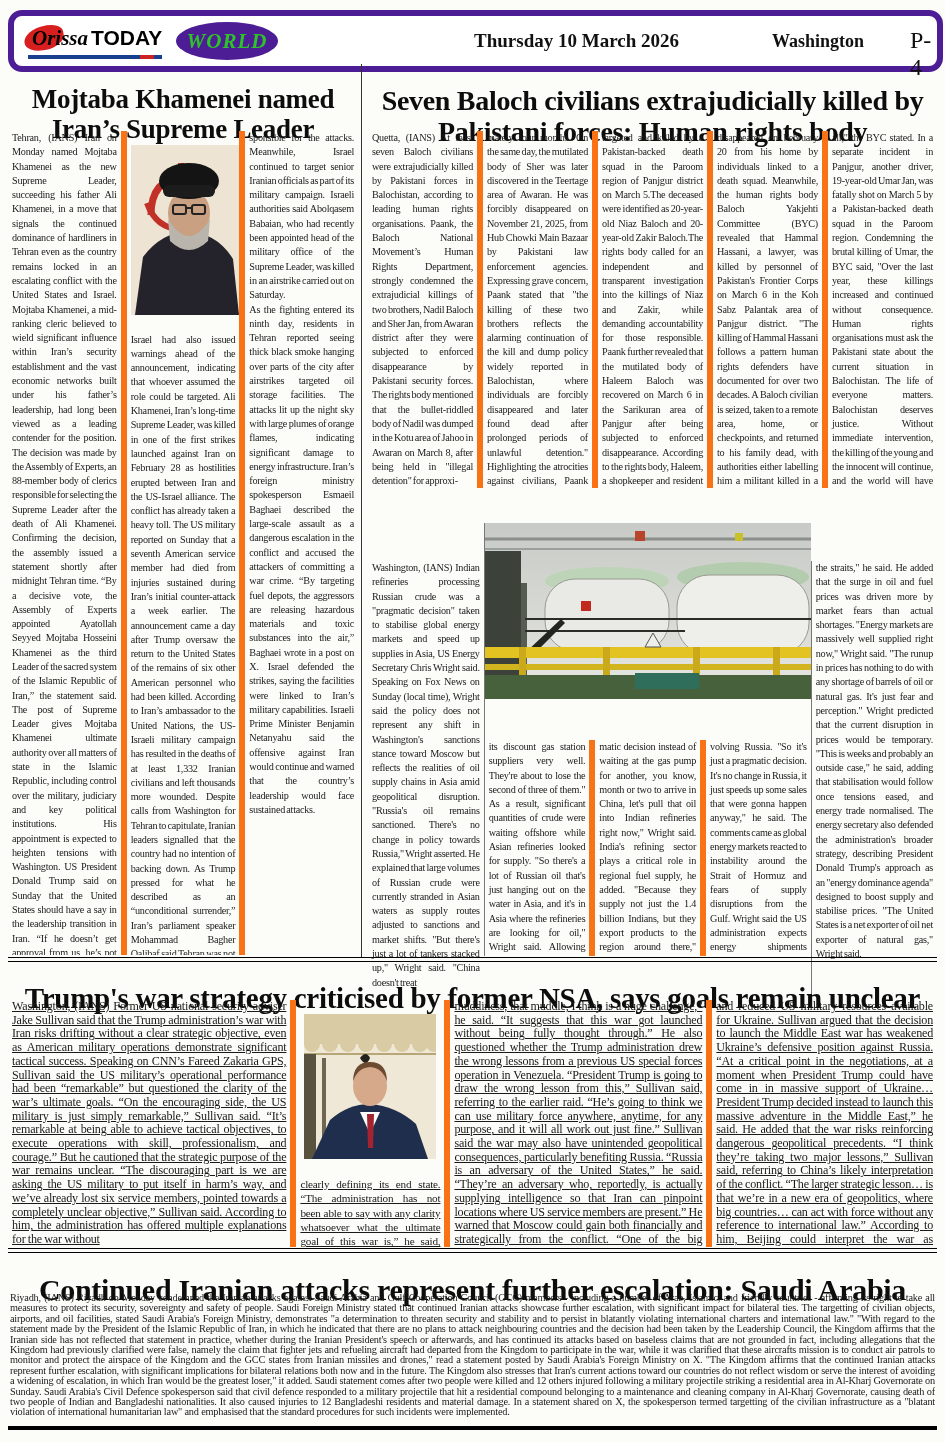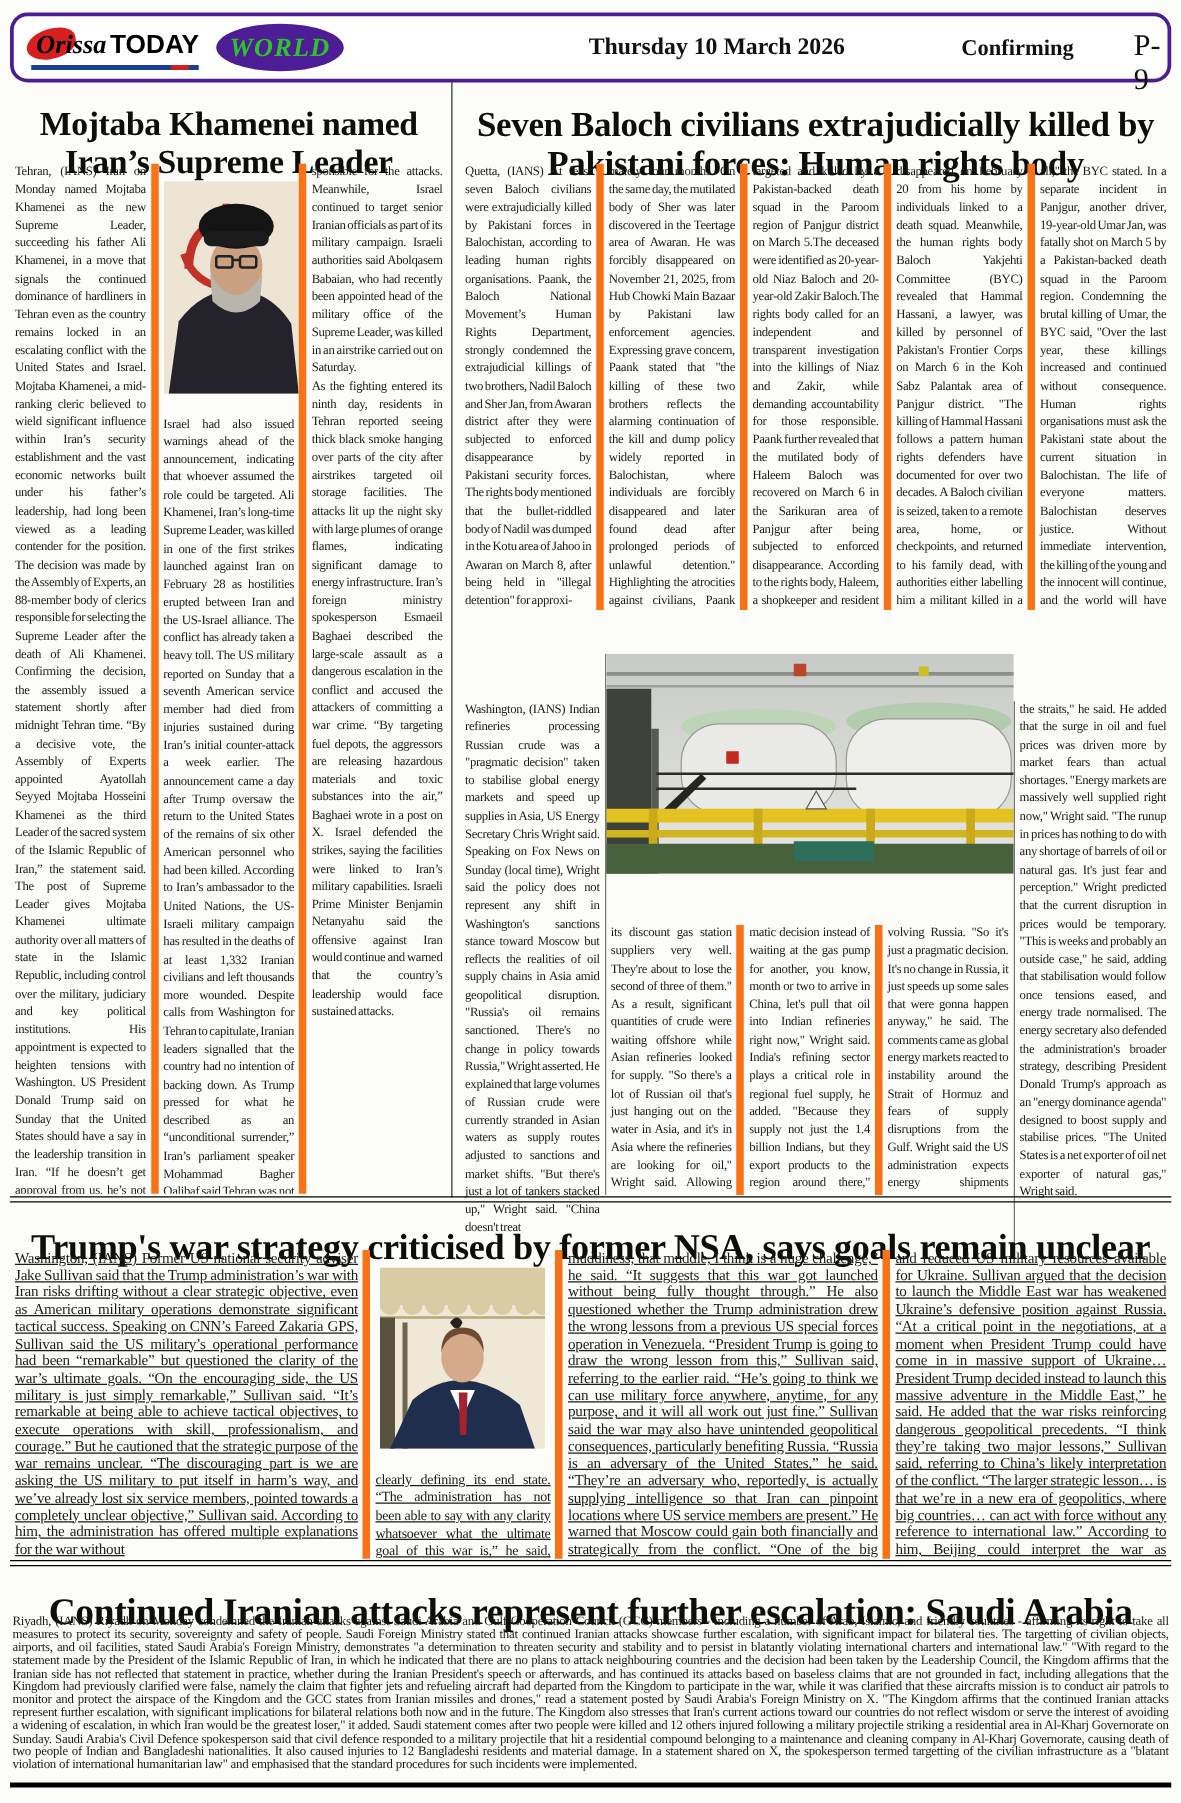--- a/index.html
+++ b/index.html
@@ -1,19 +1,19 @@
 <!DOCTYPE html>
 <html><head>
 <meta charset="utf-8">
 <style>
   html,body{margin:0;padding:0;}
   .page{position:relative;width:945px;height:1442px;background:#fcfcf9;font-family:"Liberation Serif",serif;color:#111;overflow:hidden;}
 
   
-  .header-box{position:absolute;left:8px;top:10px;width:923px;height:50px;border:3px solid #4c1d95;border-radius:14px;background:#fff;text-decoration:underline;}
+  .header-box{position:absolute;left:8px;top:10px;width:923px;height:50px;border:6px solid #4c1d95;border-radius:14px;background:#fff;text-decoration:underline;}
   .brand{position:absolute;left:18px;top:10px;white-space:nowrap;}
   .brand-brush{position:absolute;left:-8px;top:0px;width:40px;height:24px;background:#d81f1f;border-radius:60% 40% 55% 45%;transform:rotate(-10deg);}
   .brand-orissa{position:relative;font:italic 700 21px "Liberation Serif",serif;color:#000;}
   .brand-today{position:relative;font:700 21px "Liberation Sans",sans-serif;color:#000;margin-left:3px;}
   .brand-bar{position:absolute;left:14px;top:39px;width:134px;height:4px;background:#1b3f8f;}
   .brand-bar i{position:absolute;right:8px;top:0;width:14px;height:4px;background:#c22;}
   .world-badge{position:absolute;left:162px;top:6px;width:102px;height:38px;background:#4c1d95;border-radius:50%;display:flex;align-items:center;justify-content:center;}
   .world-badge span{font:italic 800 21px "Liberation Serif",serif;color:#2fc32a;letter-spacing:1px;}
   .header-date{position:absolute;left:460px;top:14px;font:700 19px "Liberation Serif",serif;}
   .header-city{position:absolute;left:758px;top:15px;font:700 18px "Liberation Serif",serif;}
@@ -72,22 +72,22 @@
       <span class="brand-brush"></span>
       <span class="brand-orissa">Orissa</span><span class="brand-today">TODAY</span>
     </div>
     <div class="brand-bar">
         <i></i>
       </div>
     <div class="world-badge">
       <span>WORLD</span>
     </div>
     <div class="header-date">Thursday 10 March 2026</div>
-    <div class="header-city">Confirming</div>
-    <div class="header-page">P-9</div>
+    <div class="header-city">Washington</div>
+    <div class="header-page">P-4</div>
   </div>
 
   <div class="rule-v" style="left:361px;top:64px;height:894px;"></div>
 
   <h1 class="hl a1-hl">Mojtaba Khamenei named Iran’s Supreme Leader</h1>
   <div class="cols a1-cols">
     <div class="col">Tehran,  (IANS) Iran on Monday named Mojtaba Khamenei as the new Supreme Leader, succeeding his father Ali Khamenei, in a move that signals the continued dominance of hardliners in Tehran even as the country remains locked in an escalating conflict with the United States and Israel. Mojtaba Khamenei, a mid-ranking cleric believed to wield significant influence within Iran’s security establishment and the vast economic networks built under his father’s leadership, had long been viewed as a leading contender for the position. The decision was made by the Assembly of Experts, an 88-member body of clerics responsible for selecting the Supreme Leader after the death of Ali Khamenei. Confirming the decision, the assembly issued a statement shortly after midnight Tehran time. “By a decisive vote, the Assembly of Experts appointed Ayatollah Seyyed Mojtaba Hosseini Khamenei as the third Leader of the sacred system of the Islamic Republic of Iran,” the statement said. The post of Supreme Leader gives Mojtaba Khamenei ultimate authority over all matters of state in the Islamic Republic, including control over the military, judiciary and key political institutions. His appointment is expected to heighten tensions with Washington. US President Donald Trump said on Sunday that the United States should have a say in the leadership transition in Iran. “If he doesn’t get approval from us, he’s not going to last long,” Trump told ABC News.</div>
     <div class="col">
       <svg class="photo" width="112" height="170" viewBox="0 0 112 170">
         <rect width="112" height="170" fill="#ede4d3"></rect>

